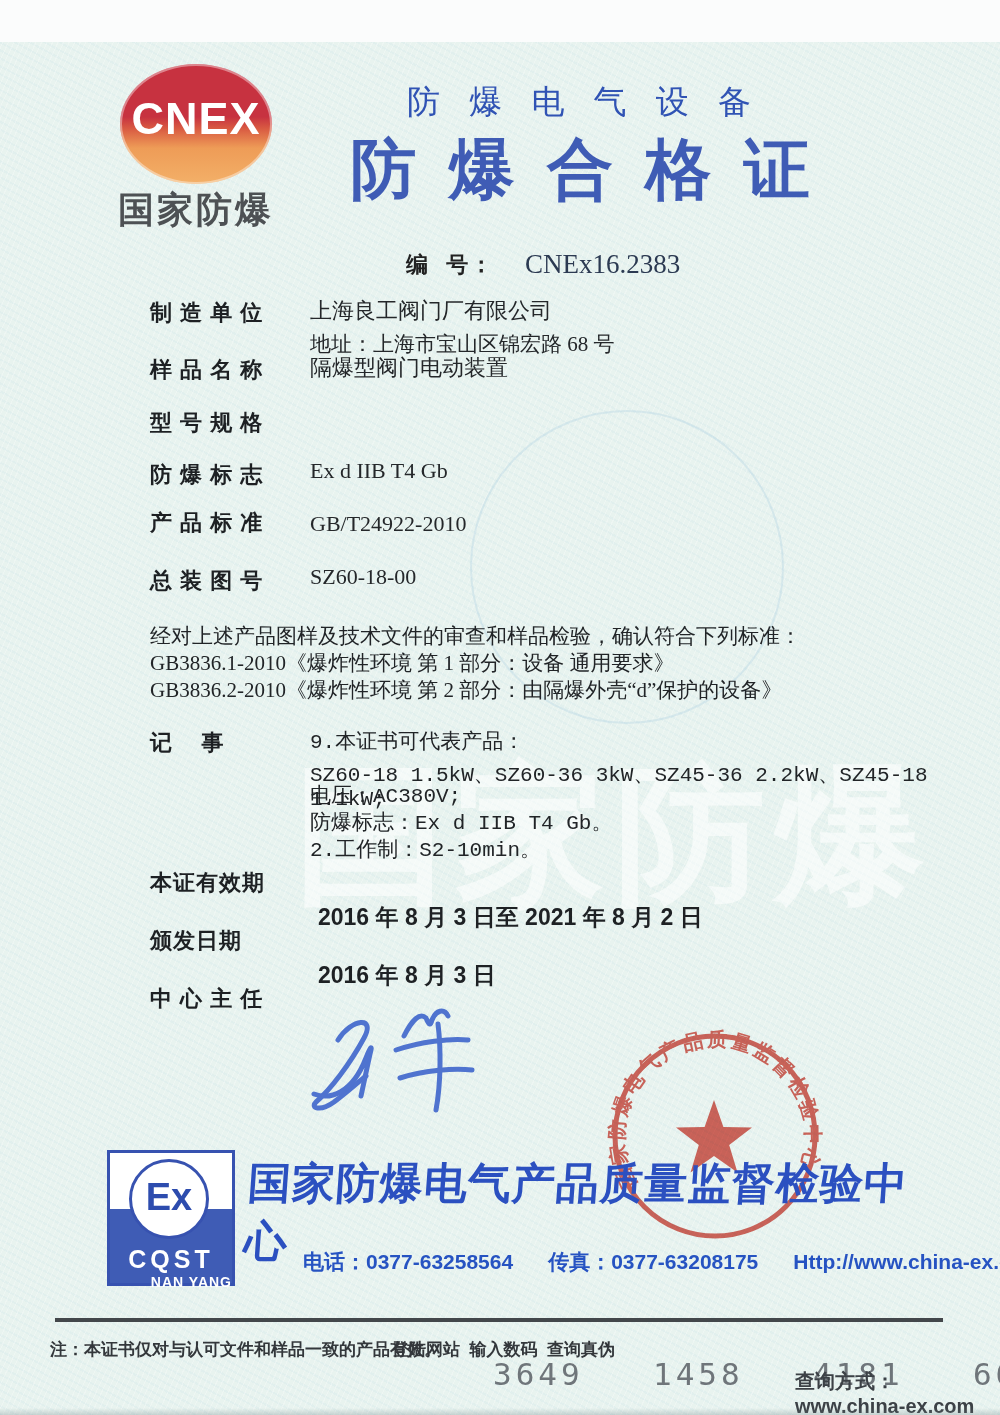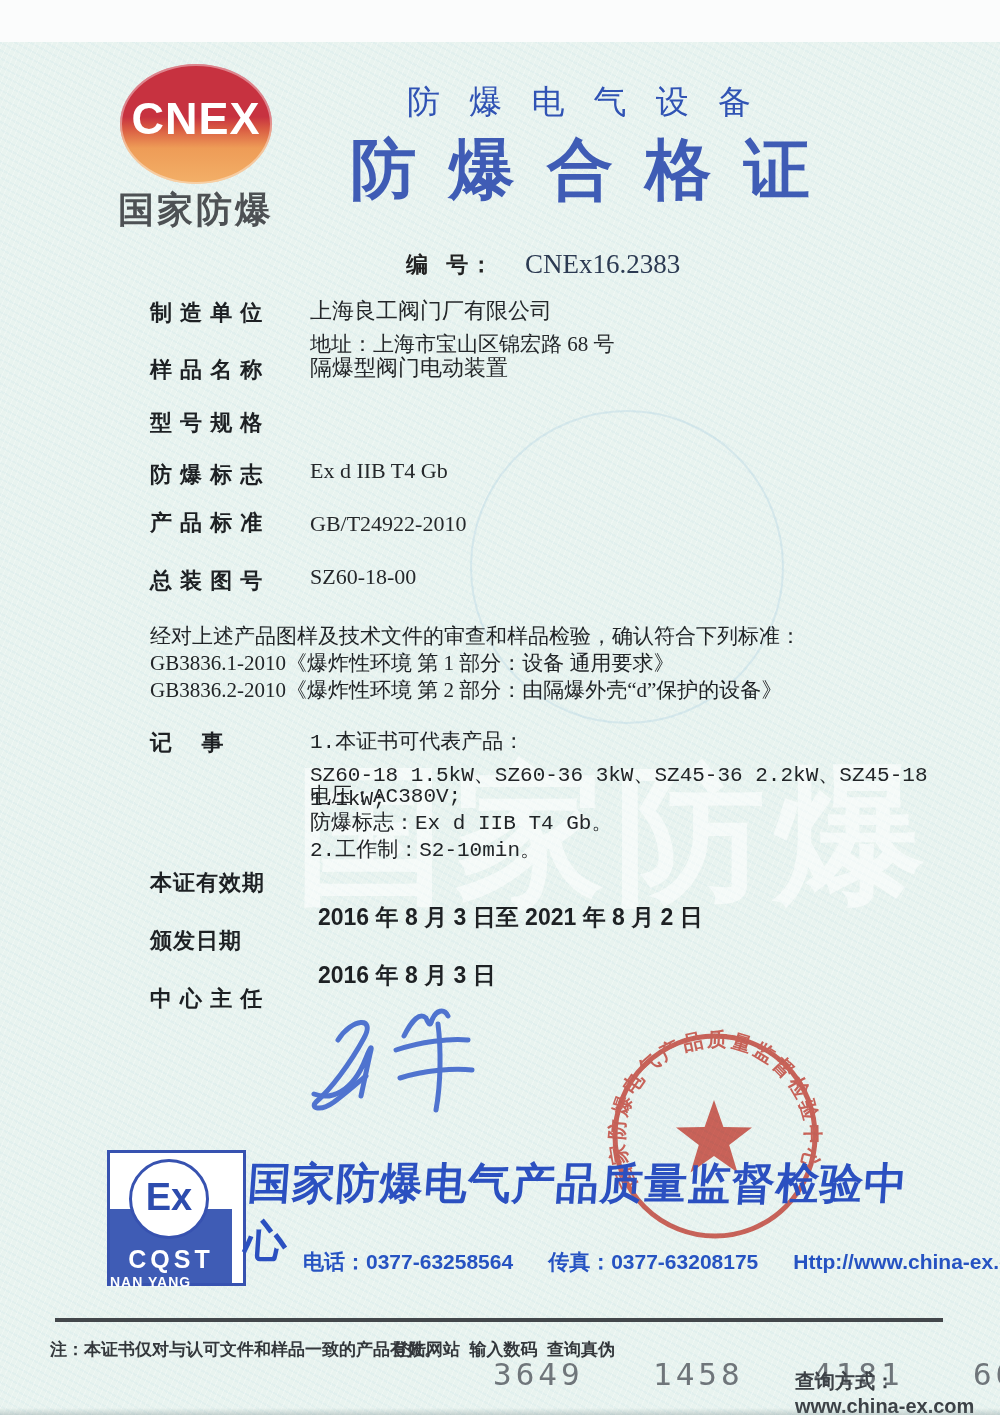--- a/index.html
+++ b/index.html
@@ -48,29 +48,29 @@
 
   .dval{left:318px;font-size:23px;font-weight:600;color:#1e2124;margin-top:36px;}
 
   
   .wm-text{left:295px;top:760px;font-size:150px;font-weight:800;letter-spacing:10px;
     color:rgba(255,255,255,.55);line-height:1;pointer-events:none;}
   .wm-circle{left:470px;top:410px;width:310px;height:310px;border-radius:50%;
     border:2px solid rgba(175,210,225,.35);pointer-events:none;}
 
   
-  .badge{left:107px;top:1150px;width:139px;height:136px;border:3px solid #3752b0;background:#ffffff;box-sizing:border-box;}
+  .badge{left:107px;top:1150px;width:128px;height:136px;border:3px solid #3752b0;background:#ffffff;box-sizing:border-box;}
   .badge-bottom{position:absolute;left:0;top:56px;width:122px;height:74px;background:#3f5cb5;}
   .badge-circle{position:absolute;left:19px;top:6px;width:80px;height:80px;border-radius:50%;
     background:#ffffff;border:3px solid #3752b0;box-sizing:border-box;z-index:2;}
   .badge-ex{position:absolute;left:0;top:16px;width:100%;text-align:center;
     font-size:38px;font-weight:800;color:#2d4cae;line-height:1;}
   .badge-l1{position:absolute;left:0;top:92px;width:122px;text-align:center;
     color:#ffffff;font-size:25px;font-weight:700;letter-spacing:4px;z-index:3;}
-  .badge-l2{position:absolute;left:0;top:121px;width:122px;text-align:left;
+  .badge-l2{position:absolute;left:0;top:121px;width:122px;text-align:right;
     color:#ffffff;font-size:14px;font-weight:700;letter-spacing:1px;z-index:3;}
 
   .org-name{left:246px;top:1155px;width:680px;font-size:43px;font-weight:800;color:#2b50c0;
     font-family:"Liberation Serif",serif;letter-spacing:1px;transform:skewX(-4deg);}
   .org-addr{left:398px;top:1212px;font-size:21px;font-weight:700;color:#2653c2;}
   .org-contact{left:303px;top:1248px;font-size:21px;font-weight:700;color:#2653c2;}
 
   
   .rule{left:55px;top:1318px;width:888px;height:4px;background:#43474b;}
   .note{left:50px;top:1338px;font-size:17px;font-weight:600;color:#33373b;}
@@ -118,21 +118,21 @@
   <div class="abs fvalue" style="top:511px">GB/T24922-2010</div>
 
   <div class="abs flabel" style="top:566px">总 装 图 号</div>
   <div class="abs fvalue" style="top:564px">SZ60-18-00</div>
 
   <div class="abs std" style="top:622px">经对上述产品图样及技术文件的审查和样品检验，确认符合下列标准：</div>
   <div class="abs std" style="top:649px">GB3836.1-2010《爆炸性环境 第 1 部分：设备 通用要求》</div>
   <div class="abs std" style="top:676px">GB3836.2-2010《爆炸性环境 第 2 部分：由隔爆外壳“d”保护的设备》</div>
 
   <div class="abs flabel pre" style="top:728px">记    事</div>
-  <div class="abs remark" style="top:727px">1.本证书可代表产品：</div>
+  <div class="abs remark" style="top:727px">9.本证书可代表产品：</div>
   <div class="abs remark" style="top:760px">SZ60-18 1.5kW、SZ60-36 3kW、SZ45-36 2.2kW、SZ45-18 1.1kW;</div>
   <div class="abs remark" style="top:781px">电压：AC380V;</div>
   <div class="abs remark" style="top:808px">防爆标志：Ex d IIB T4 Gb。</div>
   <div class="abs remark" style="top:835px">2.工作制：S2-10min。</div>
 
   <div class="abs flabel" style="top:868px">本证有效期</div>
   <div class="abs dval" style="top:866px">2016 年 8 月 3 日至 2021 年 8 月 2 日</div>
 
   <div class="abs flabel" style="top:926px">颁发日期</div>
   <div class="abs dval" style="top:924px">2016 年 8 月 3 日</div>

